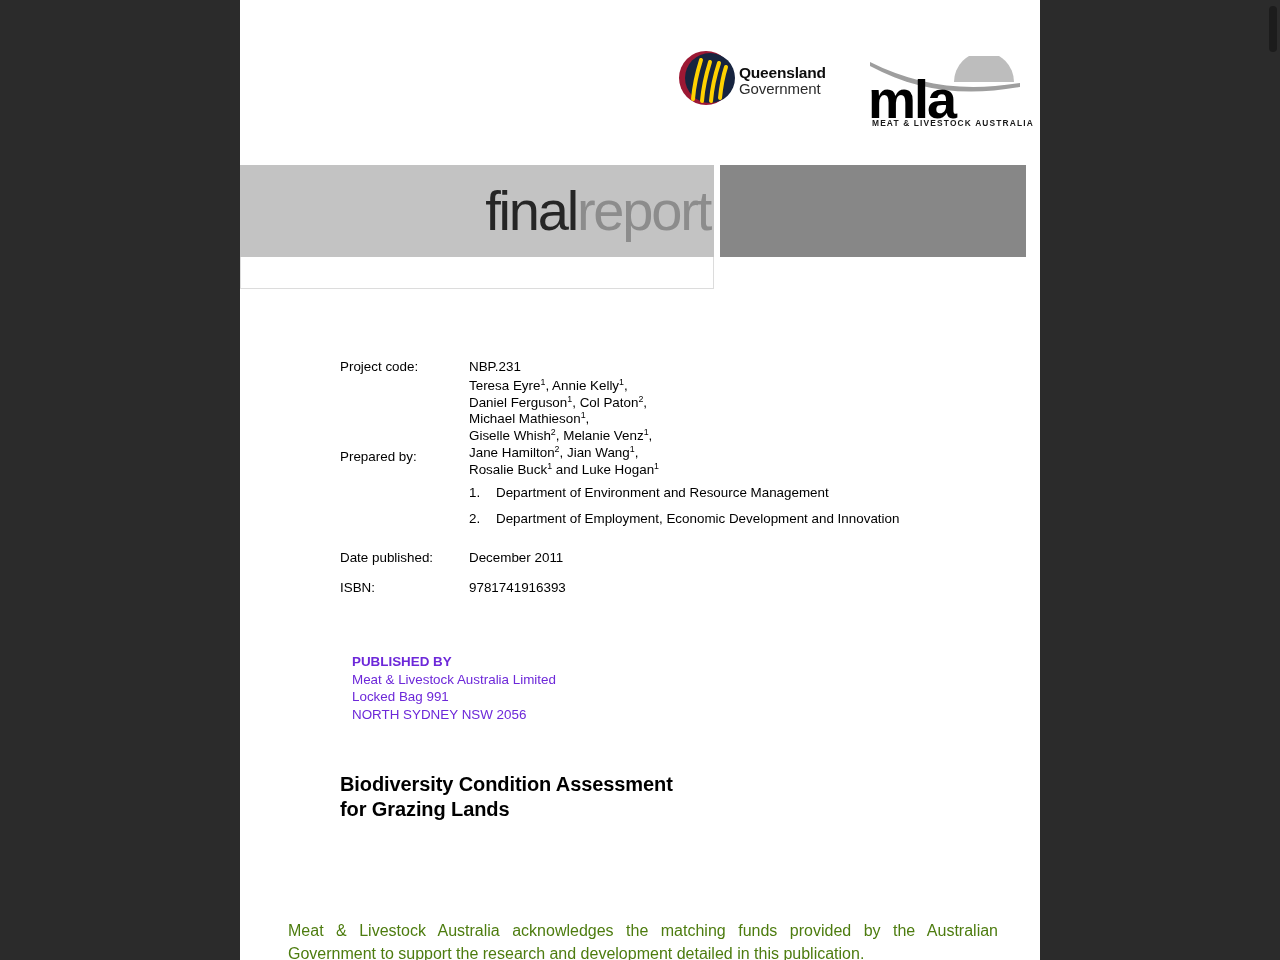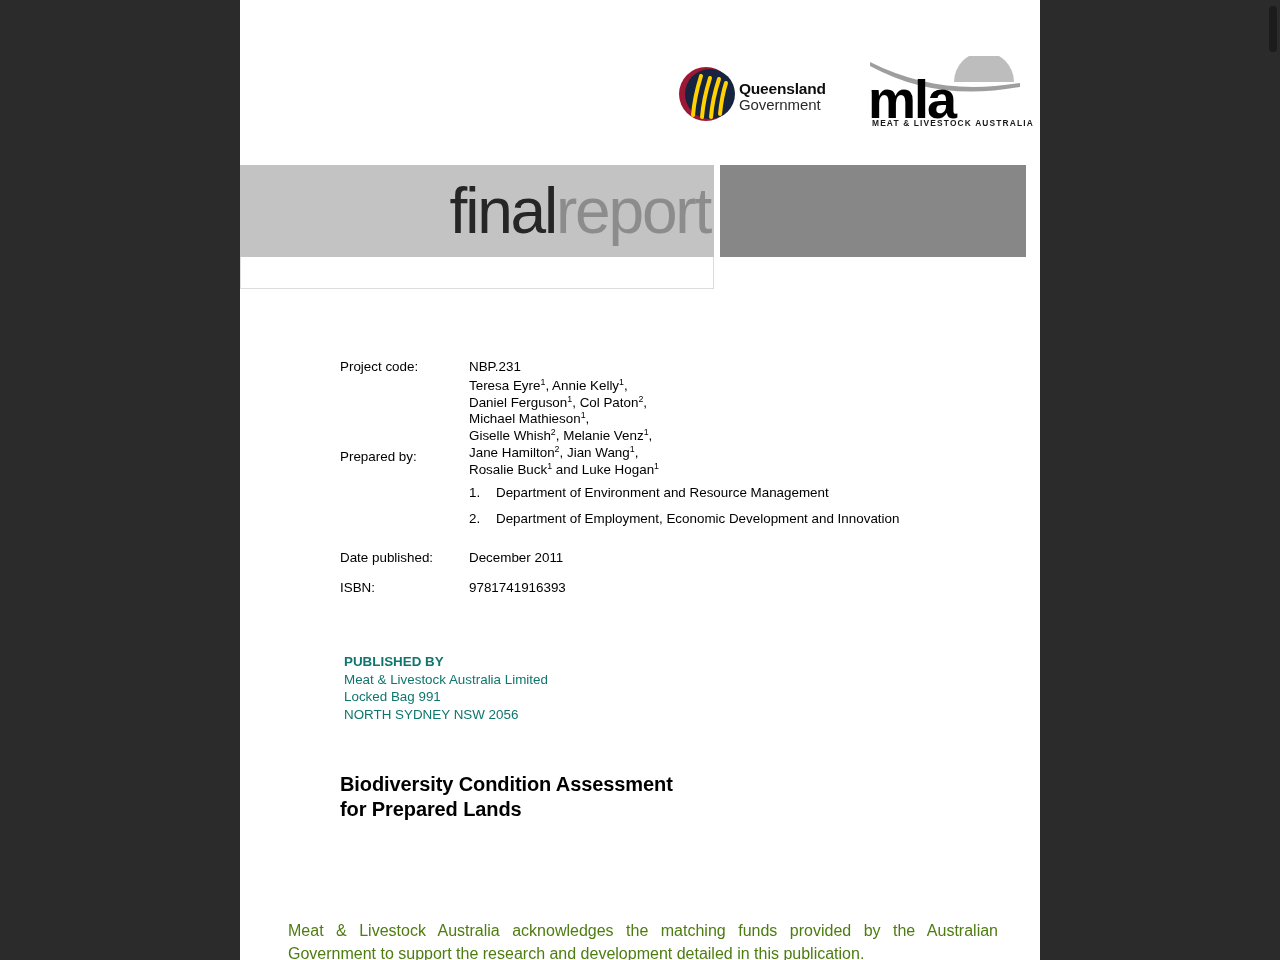--- a/index.html
+++ b/index.html
@@ -55,21 +55,21 @@
     left: 0;
     top: 0;
     width: 800px;
     height: 160px;
   }
 
   
   #qld-logo {
     position: absolute;
     left: 437px;
-    top: 62px;
+    top: 46px;
     width: 148px;
     height: 72px;
   }
   #qld-mark {
     position: absolute;
     left: 0;
     top: 3px;
     width: 58px;
     height: 58px;
   }
@@ -156,21 +156,21 @@
     box-sizing: border-box;
   }
   #banner-title {
     position: absolute;
     left: 0;
     top: 0;
     width: 474px;
     height: 98px;
     text-align: right;
     white-space: nowrap;
-    font-size: 64px;
+    font-size: 56px;
     line-height: 92px;
     letter-spacing: -2.2px;
     z-index: 5;
     padding-right: 4px;
     box-sizing: border-box;
   }
   #banner-title .w1 { color: #262626; }
   #banner-title .w2 { color: #8c8c8c; }
 
   
@@ -215,25 +215,25 @@
   }
   .dept-num {
     width: 27px;
     flex: 0 0 27px;
   }
   .dept-text { flex: 1; }
 
   
   #published {
     position: absolute;
-    left: 104px;
+    left: 112px;
     top: 653px;
     font-size: 13.4px;
     line-height: 1.32;
-    color: #0f766e;
+    color: #6d28d9;
   }
   #published .heading { font-weight: bold; }
 
   
   #doc-title {
     position: absolute;
     left: 100px;
     top: 772px;
     width: 600px;
     font-size: 20px;
@@ -343,21 +343,21 @@
 
     <div id="published">
       <div class="heading">PUBLISHED BY</div>
       <div>Meat &amp; Livestock Australia Limited</div>
       <div>Locked Bag 991</div>
       <div>NORTH SYDNEY NSW 2056</div>
     </div>
 
     <div id="doc-title">
       <div>Biodiversity Condition Assessment</div>
-      <div>for Prepared Lands</div>
+      <div>for Grazing Lands</div>
     </div>
 
     <div id="ack">Meat &amp; Livestock Australia acknowledges the matching funds provided by the Australian Government to support the research and development detailed in this publication.</div>
 
   </div>
 
   <div id="scrollbar-track">
     <div id="scrollbar-thumb"></div>
   </div>
 

